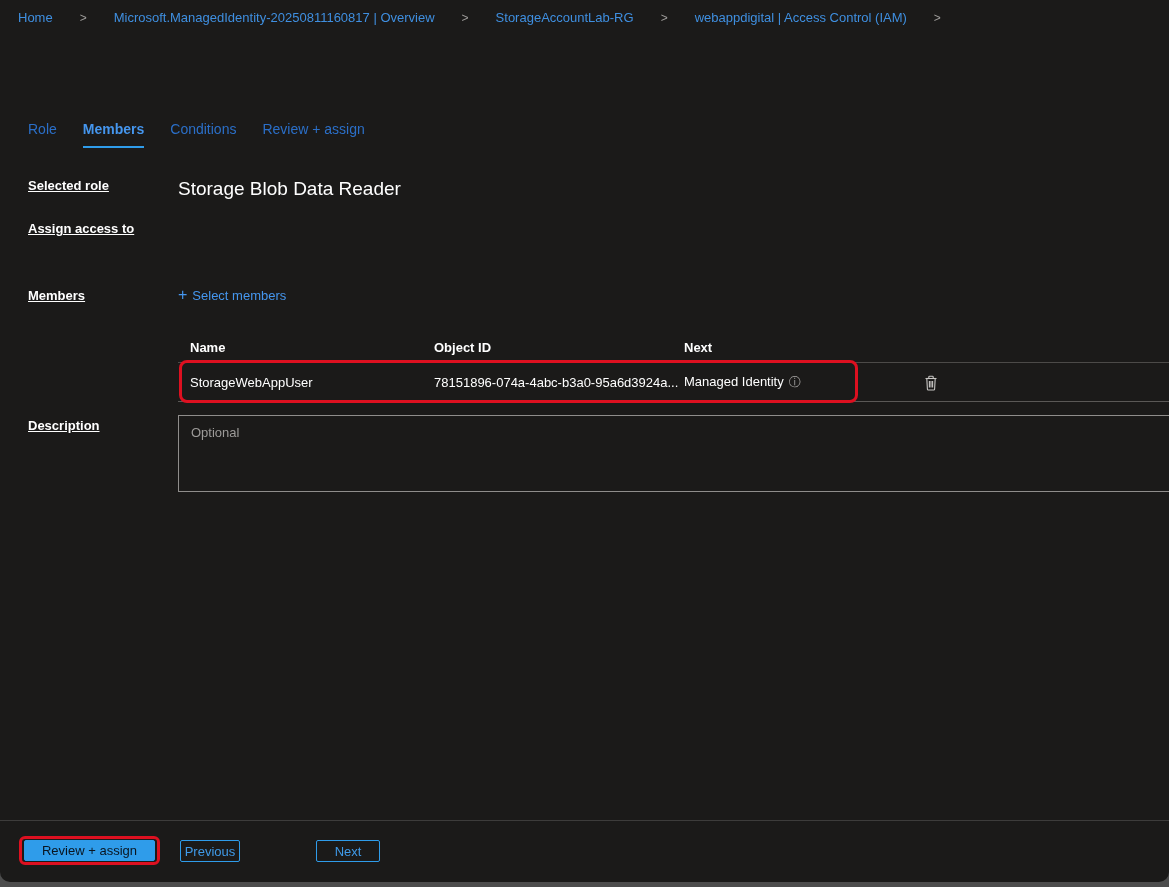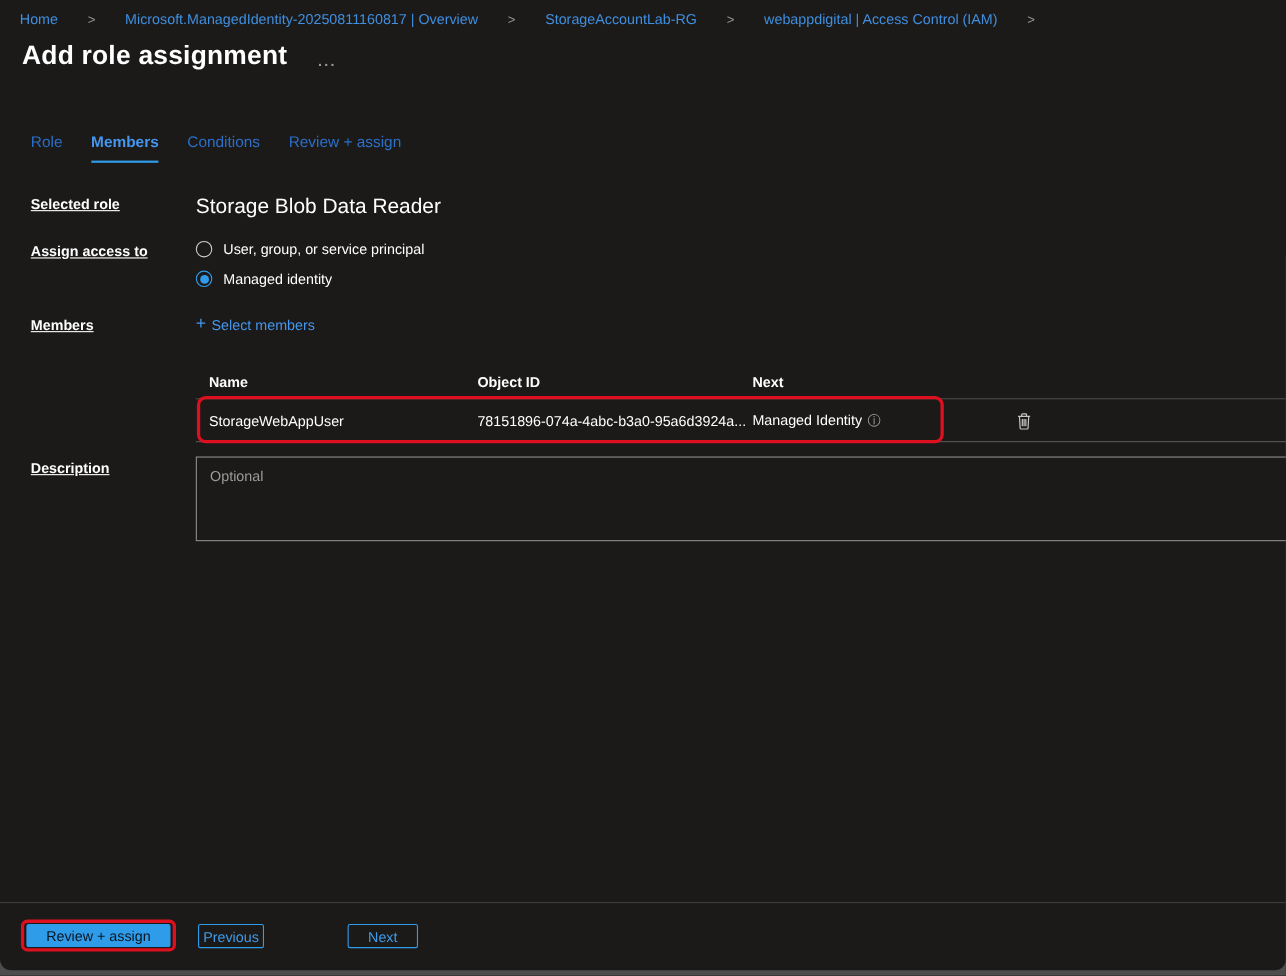--- a/index.html
+++ b/index.html
@@ -119,46 +119,32 @@
       <a>Home</a>
       <span class="sep">&gt;</span>
       <a>Microsoft.ManagedIdentity-20250811160817 | Overview</a>
       <span class="sep">&gt;</span>
       <a>StorageAccountLab-RG</a>
       <span class="sep">&gt;</span>
       <a>webappdigital | Access Control (IAM)</a>
       <span class="sep">&gt;</span>
     </nav>
 
-    <div class="title-row">
-      <h1>Add role assignment</h1>
-      <button class="more-btn">...</button>
-    </div>
 
     <div class="tabs">
       <div class="tab">Role</div>
       <div class="tab active">Members</div>
       <div class="tab">Conditions</div>
       <div class="tab">Review + assign</div>
     </div>
 
     <div class="field-label" style="top:178px;">Selected role</div>
     <div class="field-value" style="top:178px;">Storage Blob Data Reader</div>
 
     <div class="field-label" style="top:221px;">Assign access to</div>
-    <div class="radio-group">
-      <div class="radio-option">
-        <span class="radio-circle"></span>
-        <span class="lbl">User, group, or service principal</span>
-      </div>
-      <div class="radio-option selected">
-        <span class="radio-circle"></span>
-        <span class="lbl">Managed identity</span>
-      </div>
-    </div>
 
     <div class="field-label" style="top:288px;">Members</div>
     <a class="select-members">
       <span class="plus">+</span>
       <span>Select members</span>
     </a>
 
     <div class="members-table">
       <div class="thead">
         <div class="col-name">Name</div>

